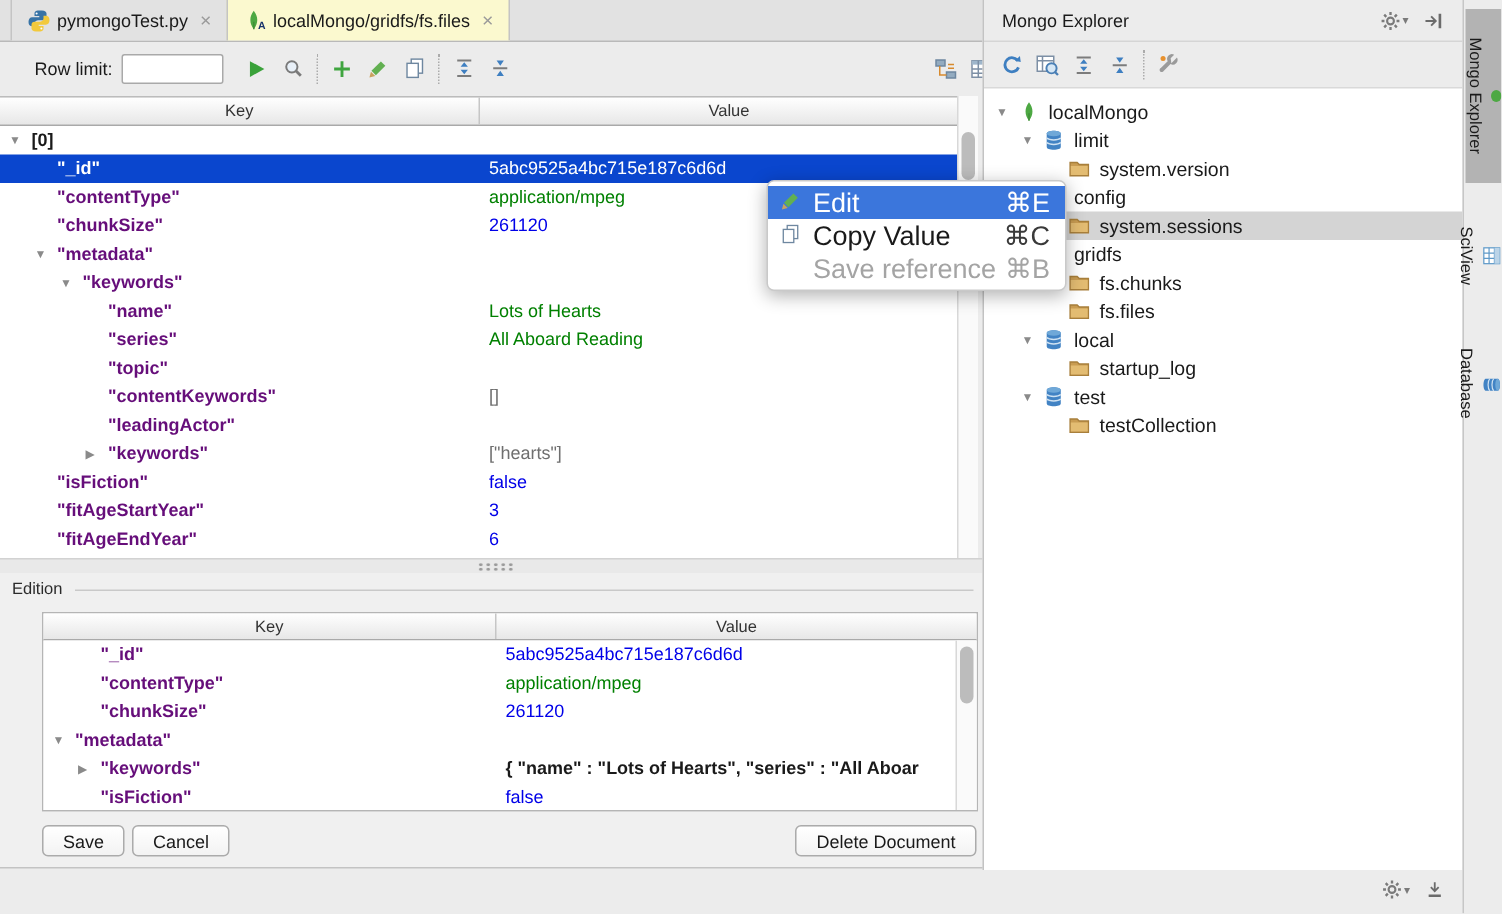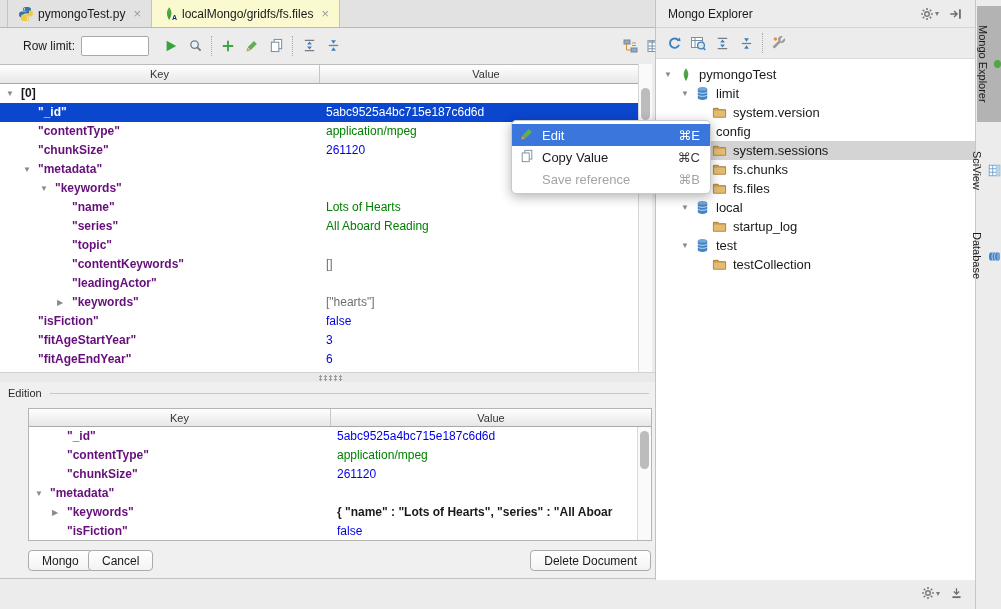--- a/index.html
+++ b/index.html
@@ -111,21 +111,21 @@
   .vtab { position:absolute; left:1px; width:24px; display:flex; flex-direction:column; align-items:center;
           gap:5px; padding:6px 0; writing-mode:vertical-rl; font-size:11px; color:#1a1a1a; }
   .vtab.active { background:#B3B3B3; }
   .vtab .vicon { writing-mode:horizontal-tb; display:inline-flex; transform:rotate(90deg); }
   .vdot { width:8px; height:8px; border-radius:50%; background:#4DA843; writing-mode:horizontal-tb; }
 
   
   .cmenu { position:absolute; left:511px; top:120px; width:200px; background:#FFFFFF;
            border:1px solid #C9C9C9; border-radius:5px; box-shadow:0 3px 12px rgba(0,0,0,.3);
            padding:3px 0; z-index:50; }
-  .mitem { display:flex; align-items:center; height:22px; padding:0 10px 0 8px; font-size:13px; }
+  .mitem { display:flex; align-items:center; height:22px; padding:0 10px 0 8px; font-size:18px; }
   .mitem .micon { width:16px; height:16px; margin-right:6px; display:inline-flex; }
   .mitem .mlabel { flex:1; }
   .mitem .mkey { color:#3a3a3a; }
   .mitem.selected { background:#3B76DC; color:#fff; }
   .mitem.selected .mkey { color:#fff; }
   .mitem.disabled, .mitem.disabled .mkey { color:#A4A4A4; }
 
   svg { display:block; }
 </style>
 </head>
@@ -392,21 +392,21 @@
               <div class="exp"></div>
               <div class="kname">"isFiction"</div>
             </div>
             <div class="tcell vcell v-boolean">false</div>
           </div>
         </div>
       <div class="scroll-lane lane-ed">
         <div class="thumb" style="top:4px;height:38px;"></div>
       </div>
     </div>
-    <button class="btn btn-save">Mongo</button>
+    <button class="btn btn-save">Save</button>
     <button class="btn btn-cancel">Cancel</button>
     <button class="btn btn-delete">Delete Document</button>
   </div>
 
   <div class="bottombar">
     <div class="bb-icons">
       <span style="display:inline-flex;align-items:center;">
         <svg width="14" height="14" viewBox="0 0 16 16">
             <circle cx="8" cy="8" r="2.6" fill="none" stroke="#7a7a7a" stroke-width="1.6"></circle>
             <g stroke="#7a7a7a" stroke-width="1.8">
@@ -482,21 +482,21 @@
     </div>
     <div class="rp-tree" id="explorer-tree">
         <div class="xrow" style="padding-left: 8px;">
           <div class="xexp">▼</div>
           <div class="xicon">
             <svg width="16" height="16" viewBox="0 0 16 16">
               <path fill="#4DA843" d="M8 1.2c1.5 2.1 2.3 4 2.3 6.1 0 2.2-.8 4.2-2.3 6.2-1.5-2-2.3-4-2.3-6.2 0-2.1.8-4 2.3-6.1z"></path>
               <path stroke="#3F8F37" stroke-width="1" d="M8 8.5v5"></path>
             </svg>
           </div>
-          <div class="xlabel">pymongoTest</div>
+          <div class="xlabel">localMongo</div>
         </div>
         <div class="xrow" style="padding-left: 25px;">
           <div class="xexp">▼</div>
           <div class="xicon">
             <svg width="15" height="15" viewBox="0 0 16 16">
               <path fill="#4283C4" d="M3 3.2C3 2 5.2 1.2 8 1.2s5 .8 5 2v9.6c0 1.2-2.2 2-5 2s-5-.8-5-2z"></path>
               <ellipse cx="8" cy="3.2" rx="5" ry="1.9" fill="#6FA8D8"></ellipse>
               <path stroke="#CFE2F2" fill="none" d="M3 6.4c1 .9 2.7 1.4 5 1.4s4-.5 5-1.4M3 9.6c1 .9 2.7 1.4 5 1.4s4-.5 5-1.4"></path>
             </svg>
           </div>
@@ -525,20 +525,31 @@
         </div>
         <div class="xrow xsel" style="padding-left: 42px;">
           <div class="xexp"></div>
           <div class="xicon">
             <svg width="15" height="15" viewBox="0 0 16 16">
               <path fill="#C99C52" stroke="#A87F3B" d="M1.5 3.5h5l1.5 1.5h6.5v8h-13z"></path>
               <path fill="#E3BC72" d="M2 6h12v6.5H2z"></path>
             </svg>
           </div>
           <div class="xlabel">system.sessions</div>
+        </div>
+        <div class="xrow" style="padding-left: 25px;">
+          <div class="xexp">▼</div>
+          <div class="xicon">
+            <svg width="15" height="15" viewBox="0 0 16 16">
+              <path fill="#4283C4" d="M3 3.2C3 2 5.2 1.2 8 1.2s5 .8 5 2v9.6c0 1.2-2.2 2-5 2s-5-.8-5-2z"></path>
+              <ellipse cx="8" cy="3.2" rx="5" ry="1.9" fill="#6FA8D8"></ellipse>
+              <path stroke="#CFE2F2" fill="none" d="M3 6.4c1 .9 2.7 1.4 5 1.4s4-.5 5-1.4M3 9.6c1 .9 2.7 1.4 5 1.4s4-.5 5-1.4"></path>
+            </svg>
+          </div>
+          <div class="xlabel">gridfs</div>
         </div>
         <div class="xrow" style="padding-left: 42px;">
           <div class="xexp"></div>
           <div class="xicon">
             <svg width="15" height="15" viewBox="0 0 16 16">
               <path fill="#C99C52" stroke="#A87F3B" d="M1.5 3.5h5l1.5 1.5h6.5v8h-13z"></path>
               <path fill="#E3BC72" d="M2 6h12v6.5H2z"></path>
             </svg>
           </div>
           <div class="xlabel">fs.chunks</div>

